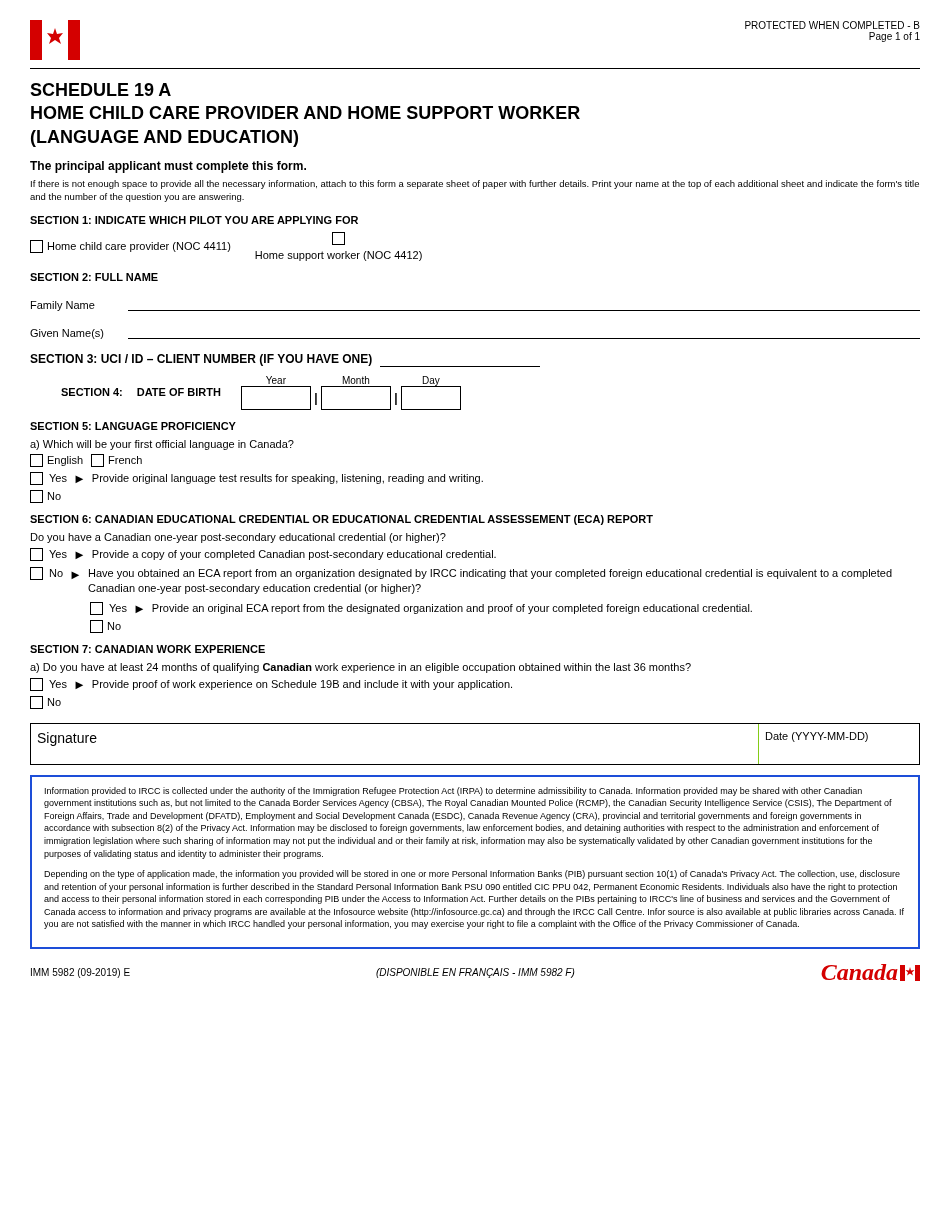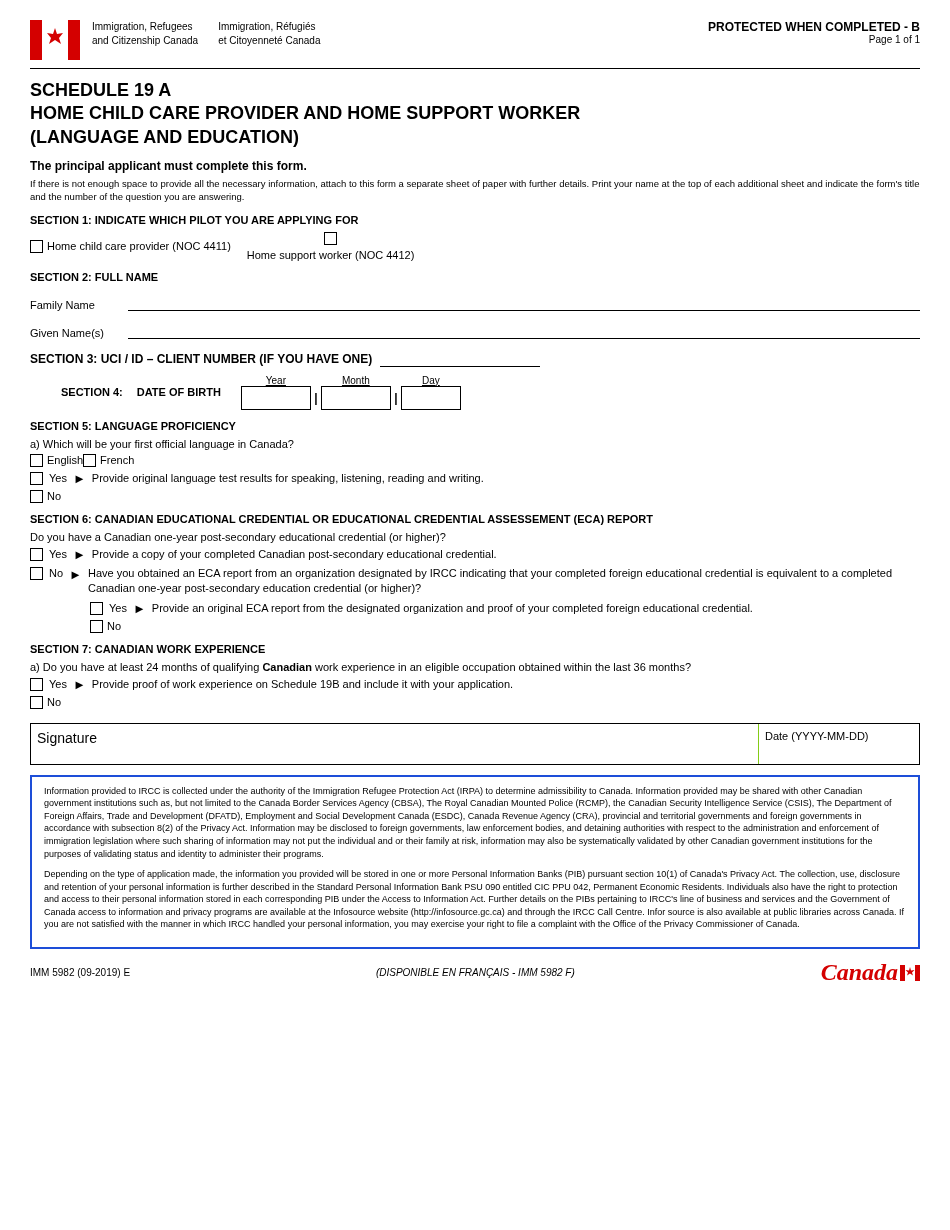--- a/index.html
+++ b/index.html
@@ -36,22 +36,22 @@
       display: flex;
       gap: 20px;
       font-size: 10px;
       line-height: 1.4;
     }
     .header-right {
       text-align: right;
       font-size: 10px;
     }
     .header-right .protected {
-      font-weight: bold;
-      font-size: 12px;
+      font-weight: normal;
+      font-size: 10px;
     }
     
     .title-section {
       text-align: left;
       margin: 10px 0 10px 0;
     }
     .title-section h1 {
       font-size: 18px;
       font-weight: bold;
       line-height: 1.3;
@@ -70,20 +70,21 @@
     .section-header {
       font-size: 11px;
       font-weight: bold;
       margin: 10px 0 6px 0;
       text-transform: uppercase;
     }
     
     .checkbox-row {
       display: flex;
       align-items: center;
+      gap: 8px;
       margin: 4px 0;
       font-size: 11px;
     }
     .checkbox-item {
       display: flex;
       align-items: center;
       gap: 4px;
     }
     .checkbox-box {
       width: 13px;
@@ -140,21 +141,20 @@
     }
     .dob-fields-wrap {
       display: flex;
       flex-direction: column;
       gap: 0;
     }
     .dob-headers {
       display: flex;
       gap: 0;
       font-size: 10px;
-      text-decoration: underline;
     }
     .dob-header-cell {
       width: 70px;
       text-align: center;
       font-size: 10px;
     }
     .dob-header-cell.month {
       width: 70px;
     }
     .dob-header-cell.day {
@@ -275,30 +275,20 @@
   <div class="header">
     <div class="header-left">
 
       <svg class="canada-logo" viewBox="0 0 50 40" xmlns="http://www.w3.org/2000/svg">
         <rect x="0" y="0" width="12" height="40" fill="#d40000"></rect>
         <rect x="38" y="0" width="12" height="40" fill="#d40000"></rect>
         <rect x="12" y="0" width="26" height="40" fill="white"></rect>
 
         <polygon points="25,8 27,14 33,13 29,18 31,24 25,20 19,24 21,18 17,13 23,14" fill="#d40000"></polygon>
       </svg>
-      <div class="header-text">
-        <div>
-          <div>Immigration, Refugees</div>
-          <div>and Citizenship Canada</div>
-        </div>
-        <div>
-          <div>Immigration, Réfugiés</div>
-          <div>et Citoyenneté Canada</div>
-        </div>
-      </div>
     </div>
     <div class="header-right">
       <div class="protected bold">PROTECTED WHEN COMPLETED - B</div>
       <div>Page 1 of 1</div>
     </div>
   </div>
 
   <hr class="divider">
 
   <div class="title-section">

